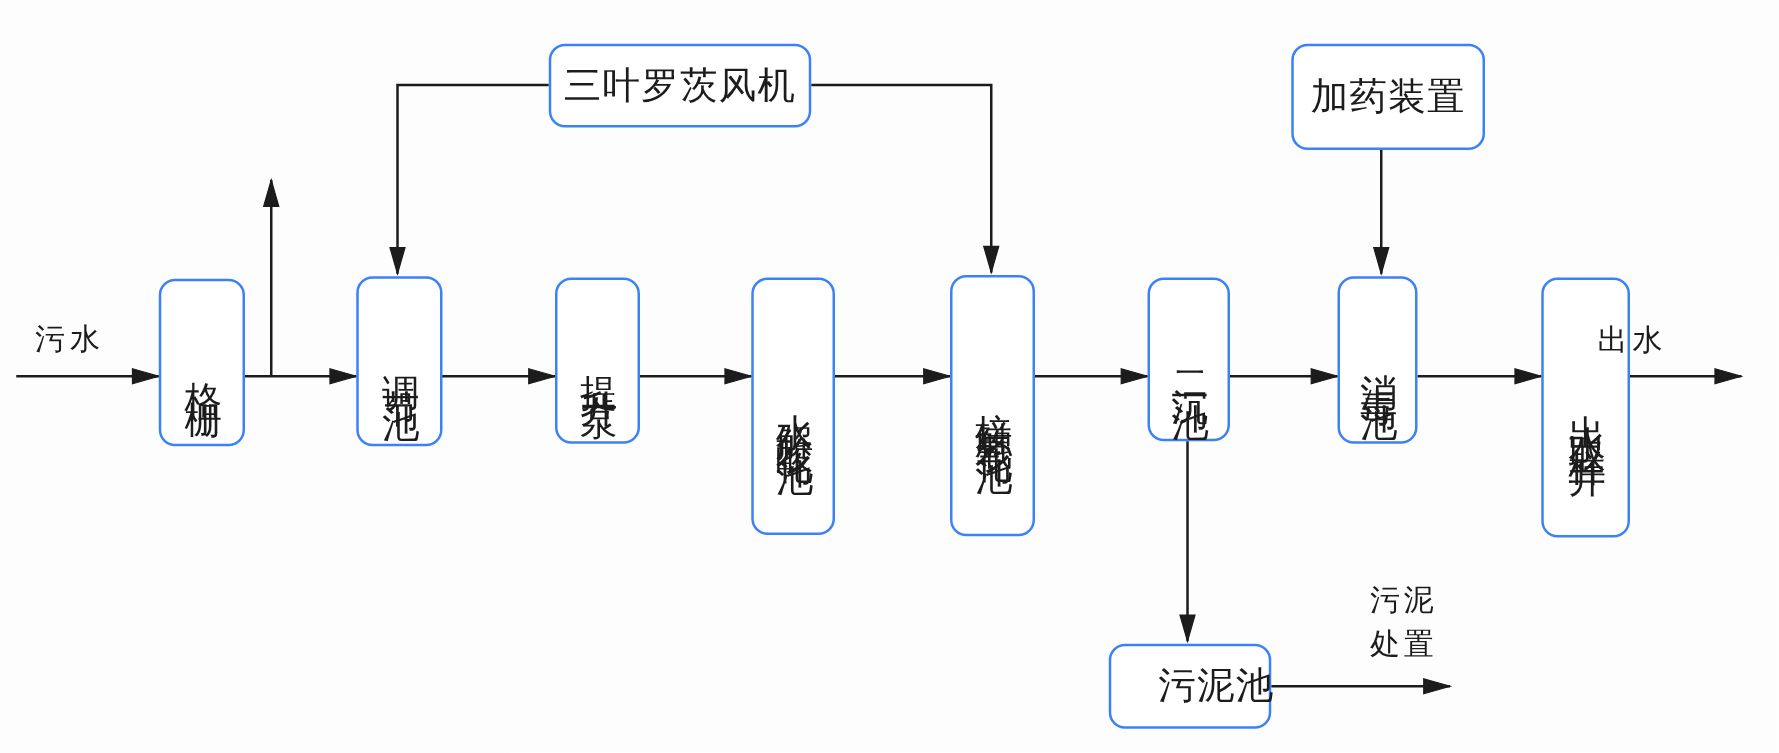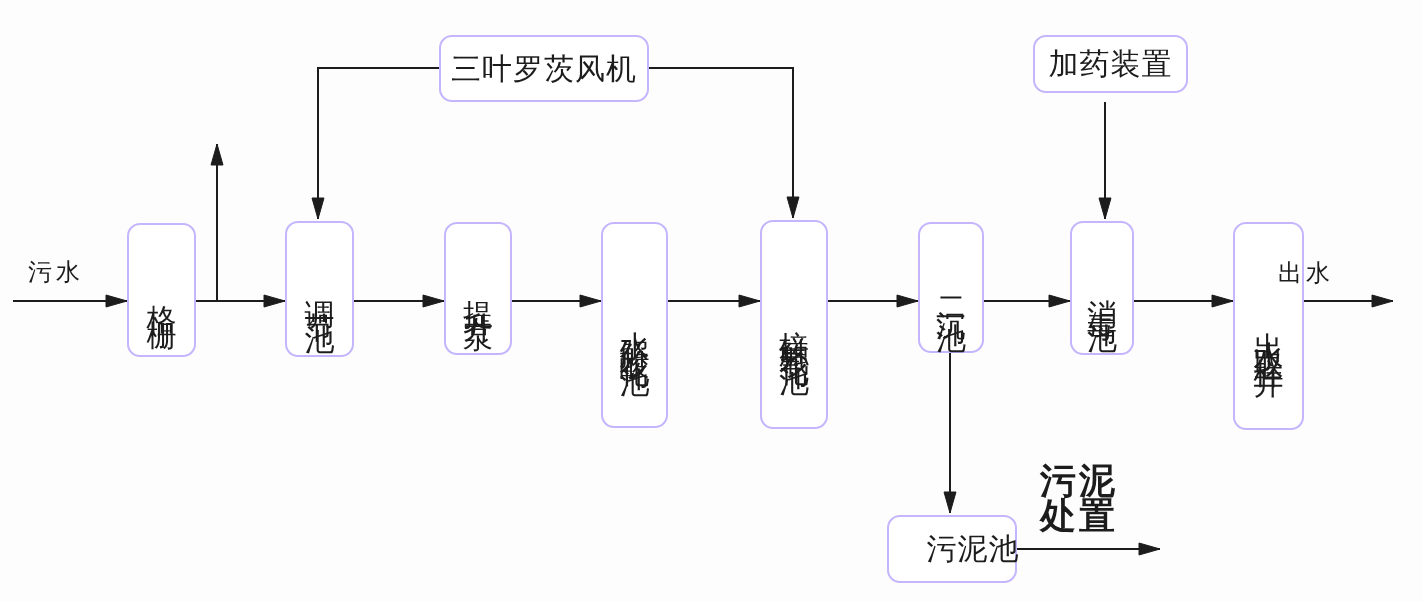--- a/index.html
+++ b/index.html
@@ -13,21 +13,21 @@
     overflow: hidden;
   }
   #connectors {
     position: absolute;
     left: 0; top: 0;
     width: 1423px; height: 602px;
   }
   .node {
     position: absolute;
     background: #ffffff;
-    border: 2px solid #c4b5fd;
+    border: 2px solid #3b82f6;
     border-radius: 13px;
     display: flex;
     align-items: center;
     justify-content: center;
     box-sizing: border-box;
     font-size: 30px;
     line-height: 1;
   }
   .node .vtext {
     writing-mode: vertical-lr;
@@ -41,39 +41,38 @@
 
   #node-bar-screen            { left: 127px;  top: 223px; width: 69px;  height: 134px; }
   #node-regulating-tank       { left: 285px;  top: 221px; width: 69px;  height: 136px; }
   #node-lift-pump             { left: 444px;  top: 222px; width: 68px;  height: 133px; }
   #node-hydrolysis-tank       { left: 601px;  top: 222px; width: 67px;  height: 206px; }
   #node-contact-oxidation     { left: 760px;  top: 220px; width: 68px;  height: 209px; }
   #node-secondary-sed         { left: 918px;  top: 222px; width: 66px;  height: 131px; }
   #node-disinfection-tank     { left: 1070px; top: 221px; width: 64px;  height: 134px; }
   #node-sampling-well         { left: 1233px; top: 222px; width: 71px;  height: 208px; }
   #node-roots-blower          { left: 439px;  top: 35px;  width: 210px; height: 67px;  }
-  #node-dosing-device         { left: 1033px; top: 35px;  width: 155px; height: 58px;  }
+  #node-dosing-device         { left: 1033px; top: 35px;  width: 155px; height: 85px;  }
   #node-sludge-tank           { left: 887px;  top: 515px; width: 130px; height: 68px; padding-left: 42px;  }
 
   .flow-label {
     position: absolute;
     font-size: 24px;
     line-height: 1;
     letter-spacing: 4px;
     white-space: nowrap;
   }
   #label-influent { left: 28px;   top: 260px; }
   #label-effluent { left: 1278px; top: 261px; }
   #label-sludge-disposal {
     position: absolute;
-    left: 1040px; top: 464px;
-    font-size: 36px;
+    left: 1096px; top: 464px;
+    font-size: 24px;
     line-height: 35px;
     letter-spacing: 3px;
-    font-weight: bold;
   }
 </style>
 </head>
 <body>
 
 <div id="canvas">
 
   <svg id="connectors" viewBox="0 0 1423 602" xmlns="http://www.w3.org/2000/svg">
     <defs>
       <marker id="arrow" markerUnits="userSpaceOnUse" markerWidth="24" markerHeight="16" refX="22" refY="7" orient="auto">

